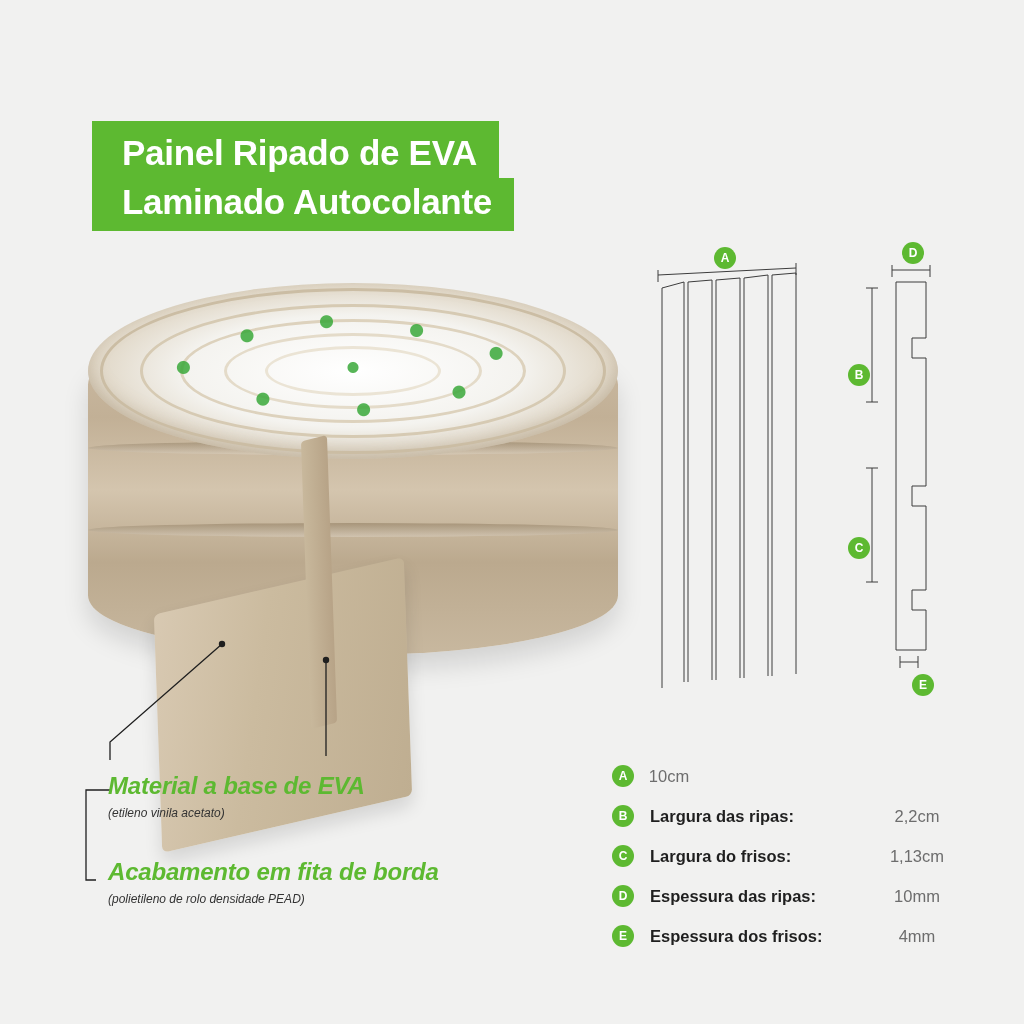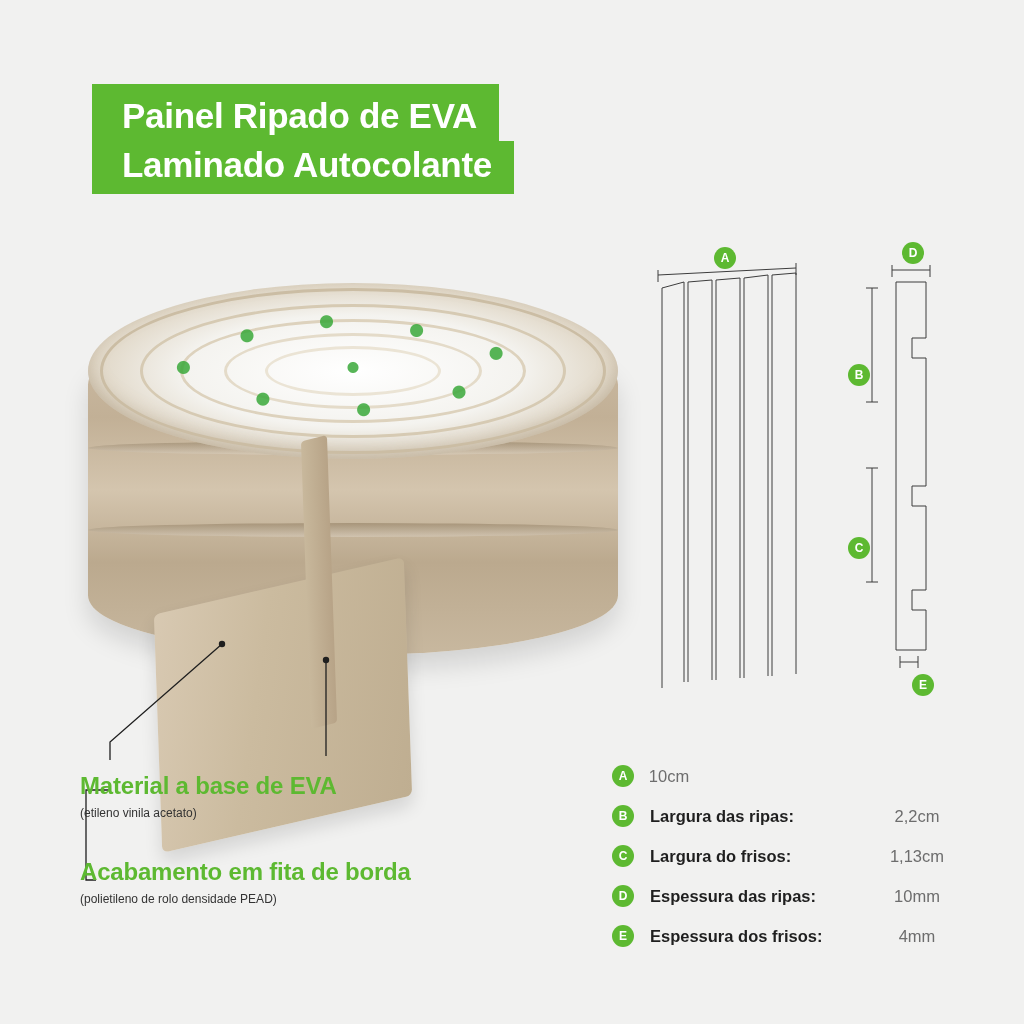--- a/index.html
+++ b/index.html
@@ -30,21 +30,21 @@
     background: #5db931;
     color: #ffffff;
     font-size: 35px;
     font-weight: bold;
     letter-spacing: -0.3px;
     line-height: 1;
     padding: 14px 22px 14px 30px;
     width: max-content;
     margin-bottom: 0;
   }
-  .title-line.l1 { padding-bottom: 8px; }
+  .title-line.l1 { padding-bottom: 8px; margin-top: 37px; }
   .title-line.l2 { padding-top: 6px; padding-bottom: 12px; }
 
   
   .photo {
     position: absolute;
     left: 70px;
     top: 255px;
     width: 560px;
     height: 500px;
   }
@@ -127,21 +127,21 @@
     height: 290px;
     background: linear-gradient(90deg,#c8b89c,#b7a387);
     transform: skewY(-12deg) rotate(-2deg);
     border-radius: 4px;
   }
 
   
   .leaders { position: absolute; left: 0; top: 0; width: 1024px; height: 1024px; pointer-events:none; }
 
   
-  .caption-block { position: absolute; left: 80px; }
+  .caption-block { position: absolute; left: 108px; font-style: italic; }
   .caption-title {
     color: #5db931;
     font-size: 24px;
     font-weight: bold;
     letter-spacing: -0.2px;
     margin: 0 0 6px 0;
   }
   .caption-sub {
     color: #333333;
     font-size: 12px;

